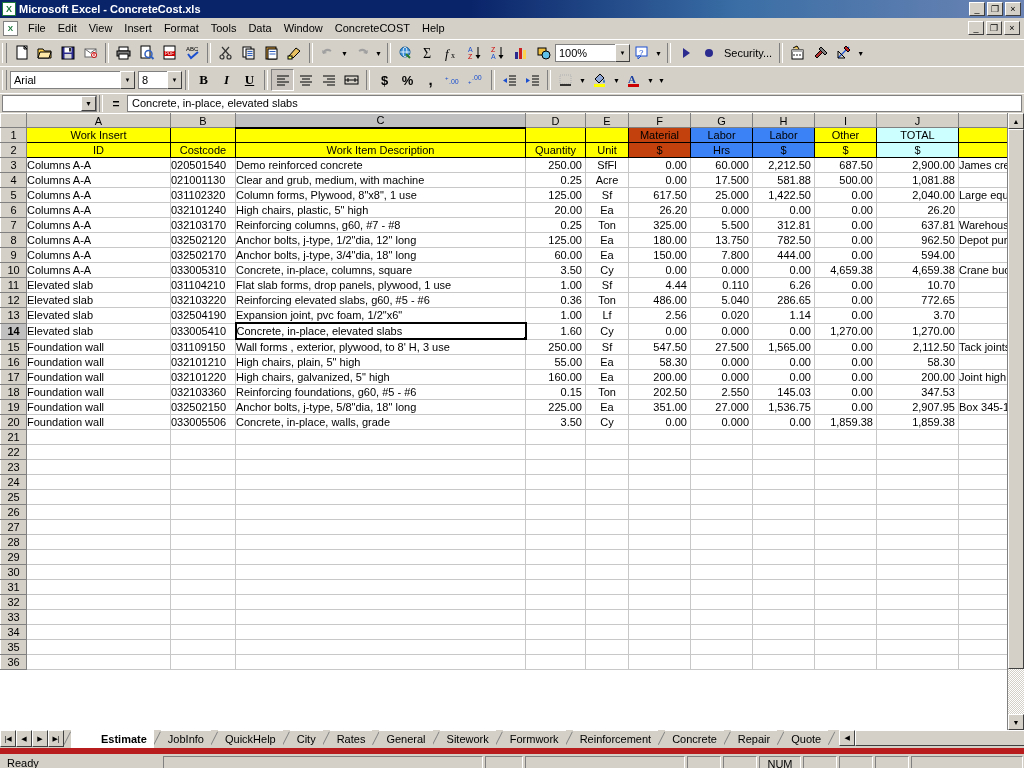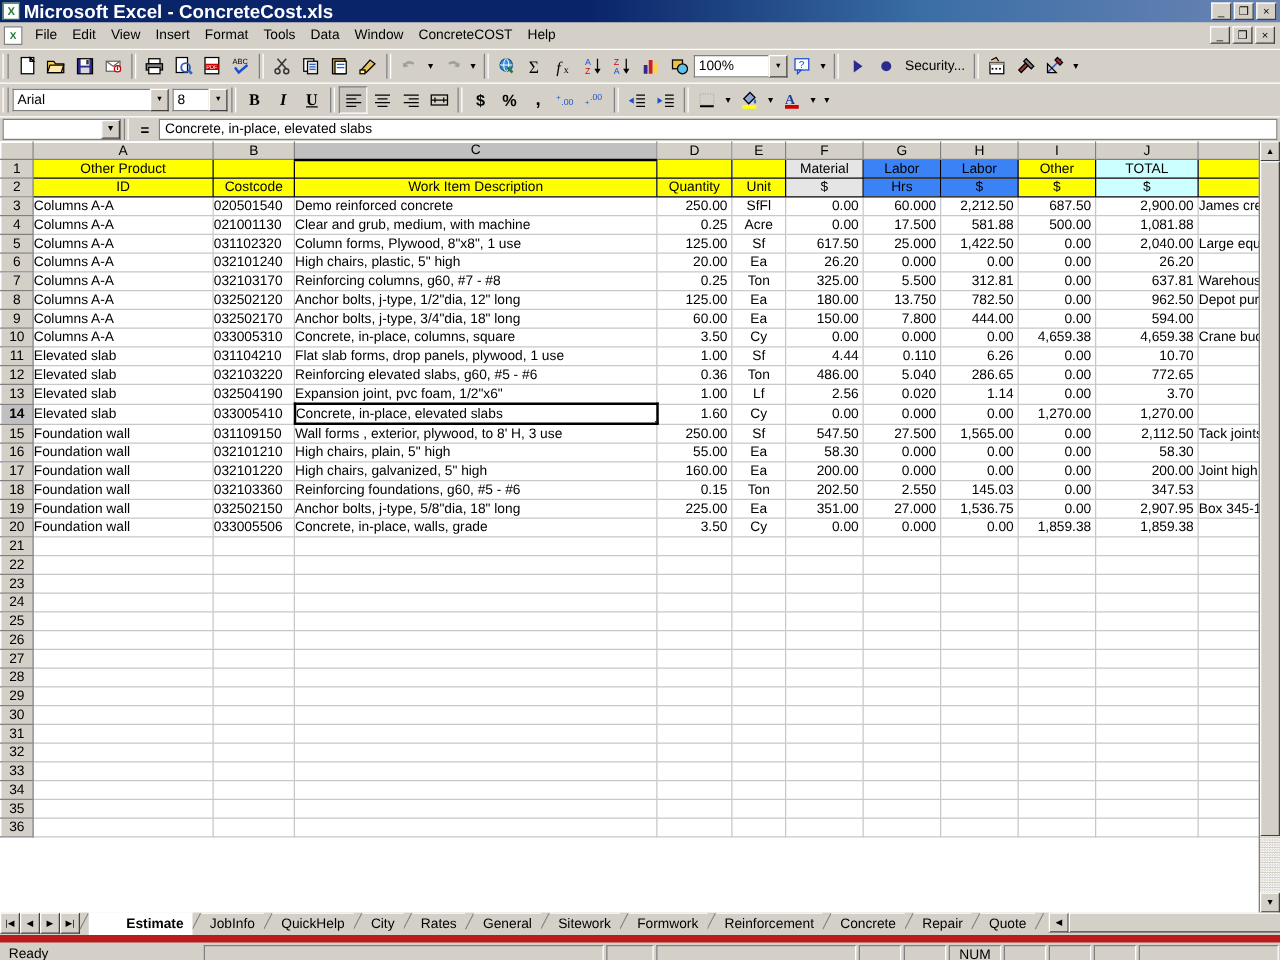--- a/index.html
+++ b/index.html
@@ -16,21 +16,21 @@
   .titlebar{
     height:18px;width:1024px;
     background:linear-gradient(to right,#0a246a 0%,#0a246a 46%,#3a6ea5 72%,#6c84b4 100%);
     display:flex;align-items:center;
   }
   .title-ico{
     width:14px;height:14px;margin:0 3px 0 2px;background:#ffffff;
     border:1px solid #1f7a3d;display:flex;align-items:center;justify-content:center;
     font-size:9px;color:#1f7a3d;font-weight:bold;box-sizing:border-box;
   }
-  .title-text{color:#fff;font-weight:bold;font-size:15px;white-space:nowrap;}
+  .title-text{color:#fff;font-weight:bold;font-size:11px;white-space:nowrap;}
   .title-spacer{flex:1;}
   .winbtns{display:flex;gap:2px;padding-right:3px;}
   .winbtn{
     width:16px;height:14px;background:#d4d0c8;
     border-top:1px solid #fff;border-left:1px solid #fff;
     border-right:1px solid #404040;border-bottom:1px solid #404040;
     font-size:9px;line-height:12px;text-align:center;color:#000;
     box-sizing:border-box;font-family:"Liberation Sans",sans-serif;
   }
 
@@ -146,21 +146,21 @@
     height:15px;border-right:1px solid #c8c8c8;border-bottom:1px solid #c8c8c8;
     padding:0 2px;color:#000;line-height:14px;
   }
   .cell.num{text-align:right;padding-right:3px;}
   .cell.ctr{text-align:center;}
   .hdrcell{
     height:15px;border:1px solid #000;font-weight:bold;text-align:center;
     color:#000;line-height:13px;font-size:11px;
   }
   .yl{background:#ffff00;}
-  .bl{background:#e5e5e5;}
+  .bl{background:#c2410c;}
   .gr{background:#3b82f6;}
   .cy{background:#ccffff;}
   .selcell{
     border:2px solid #000 !important;position:relative;
   }
   .selcell:after{
     content:"";position:absolute;right:-3px;bottom:-3px;width:4px;height:4px;background:#000;
   }
 
   
@@ -616,21 +616,21 @@
           <td class="colhdr">E</td>
           <td class="colhdr">F</td>
           <td class="colhdr">G</td>
           <td class="colhdr">H</td>
           <td class="colhdr">I</td>
           <td class="colhdr">J</td>
           <td class="colhdr"></td>
         </tr>
         <tr>
           <td class="rowhdr">1</td>
-          <td class="hdrcell yl">Other Product</td>
+          <td class="hdrcell yl">Work Insert</td>
           <td class="hdrcell yl"></td>
           <td class="hdrcell yl"></td>
           <td class="hdrcell yl"></td>
           <td class="hdrcell yl"></td>
           <td class="hdrcell bl">Material</td>
           <td class="hdrcell gr">Labor</td>
           <td class="hdrcell gr">Labor</td>
           <td class="hdrcell yl">Other</td>
           <td class="hdrcell cy">TOTAL</td>
           <td class="hdrcell yl"></td>

